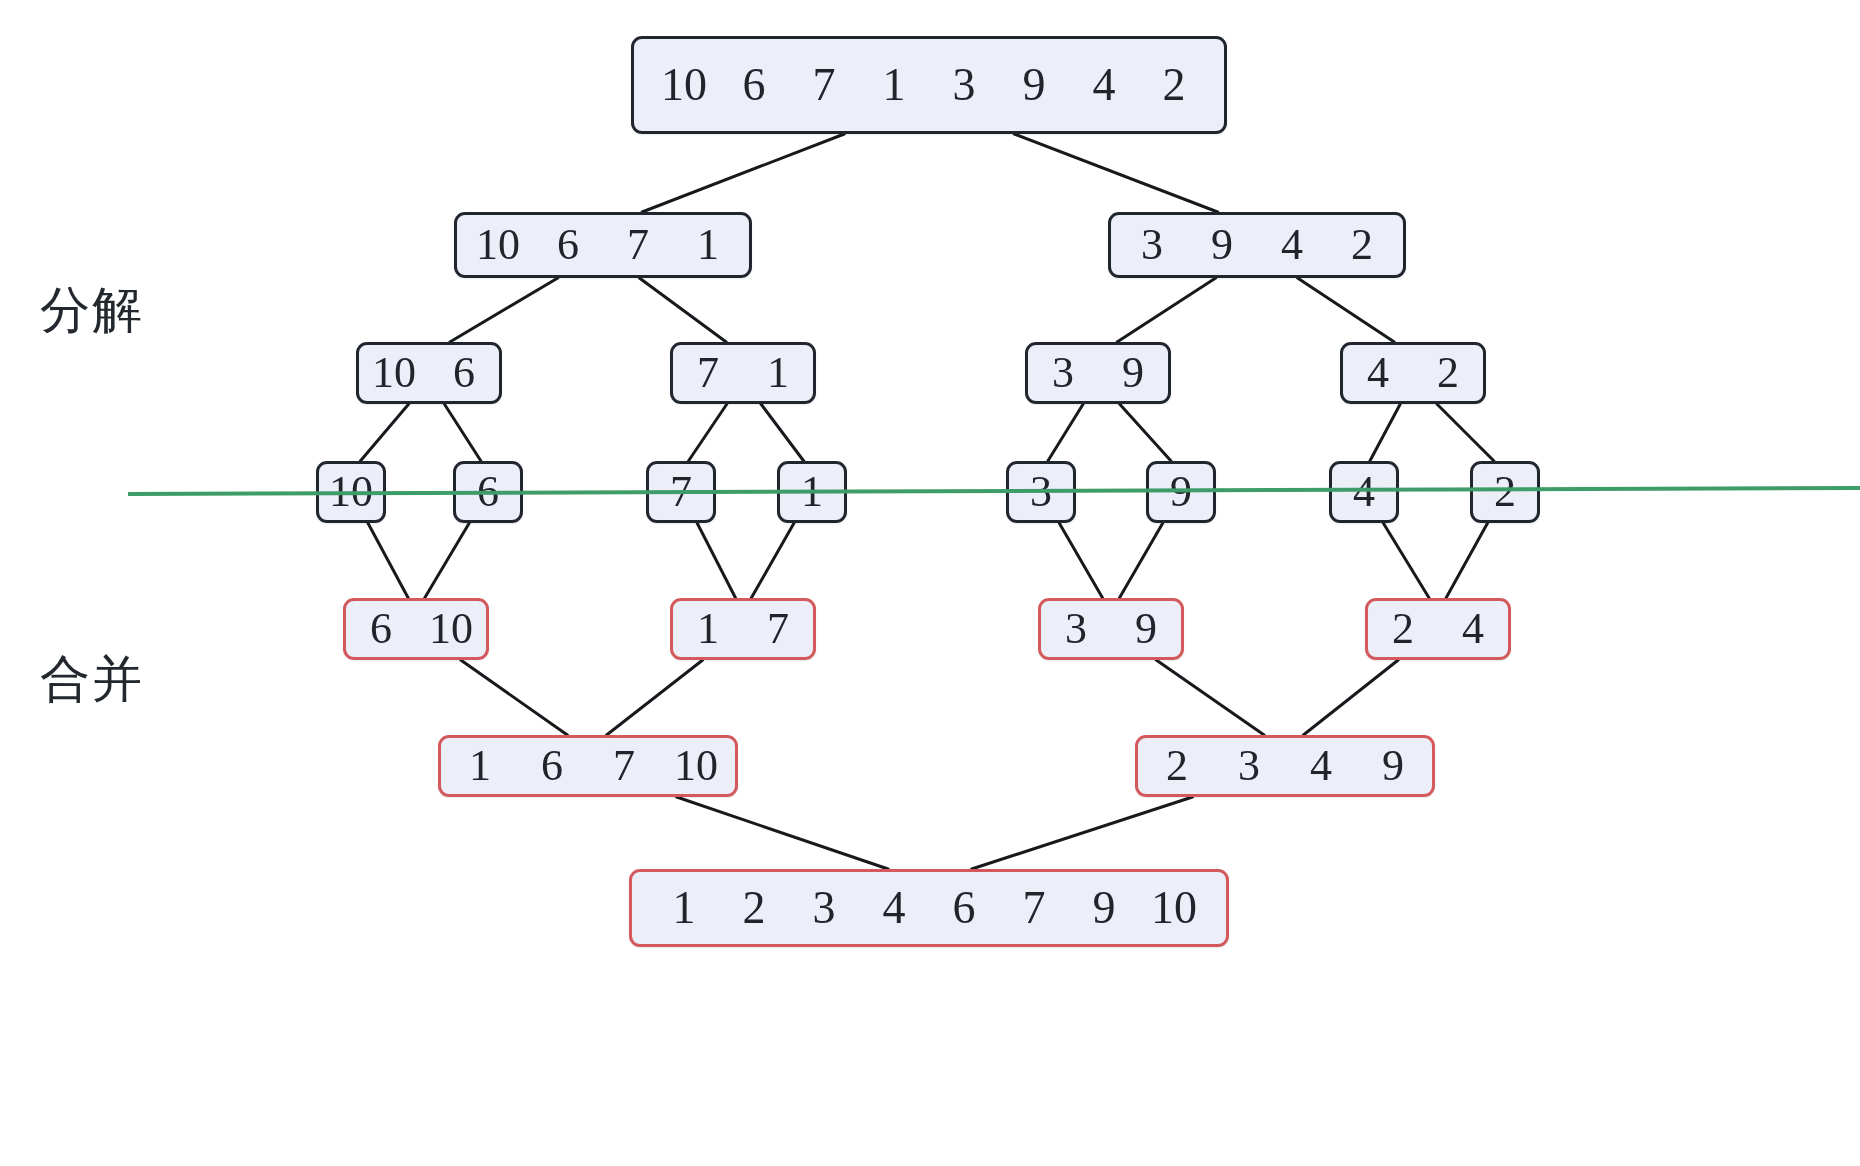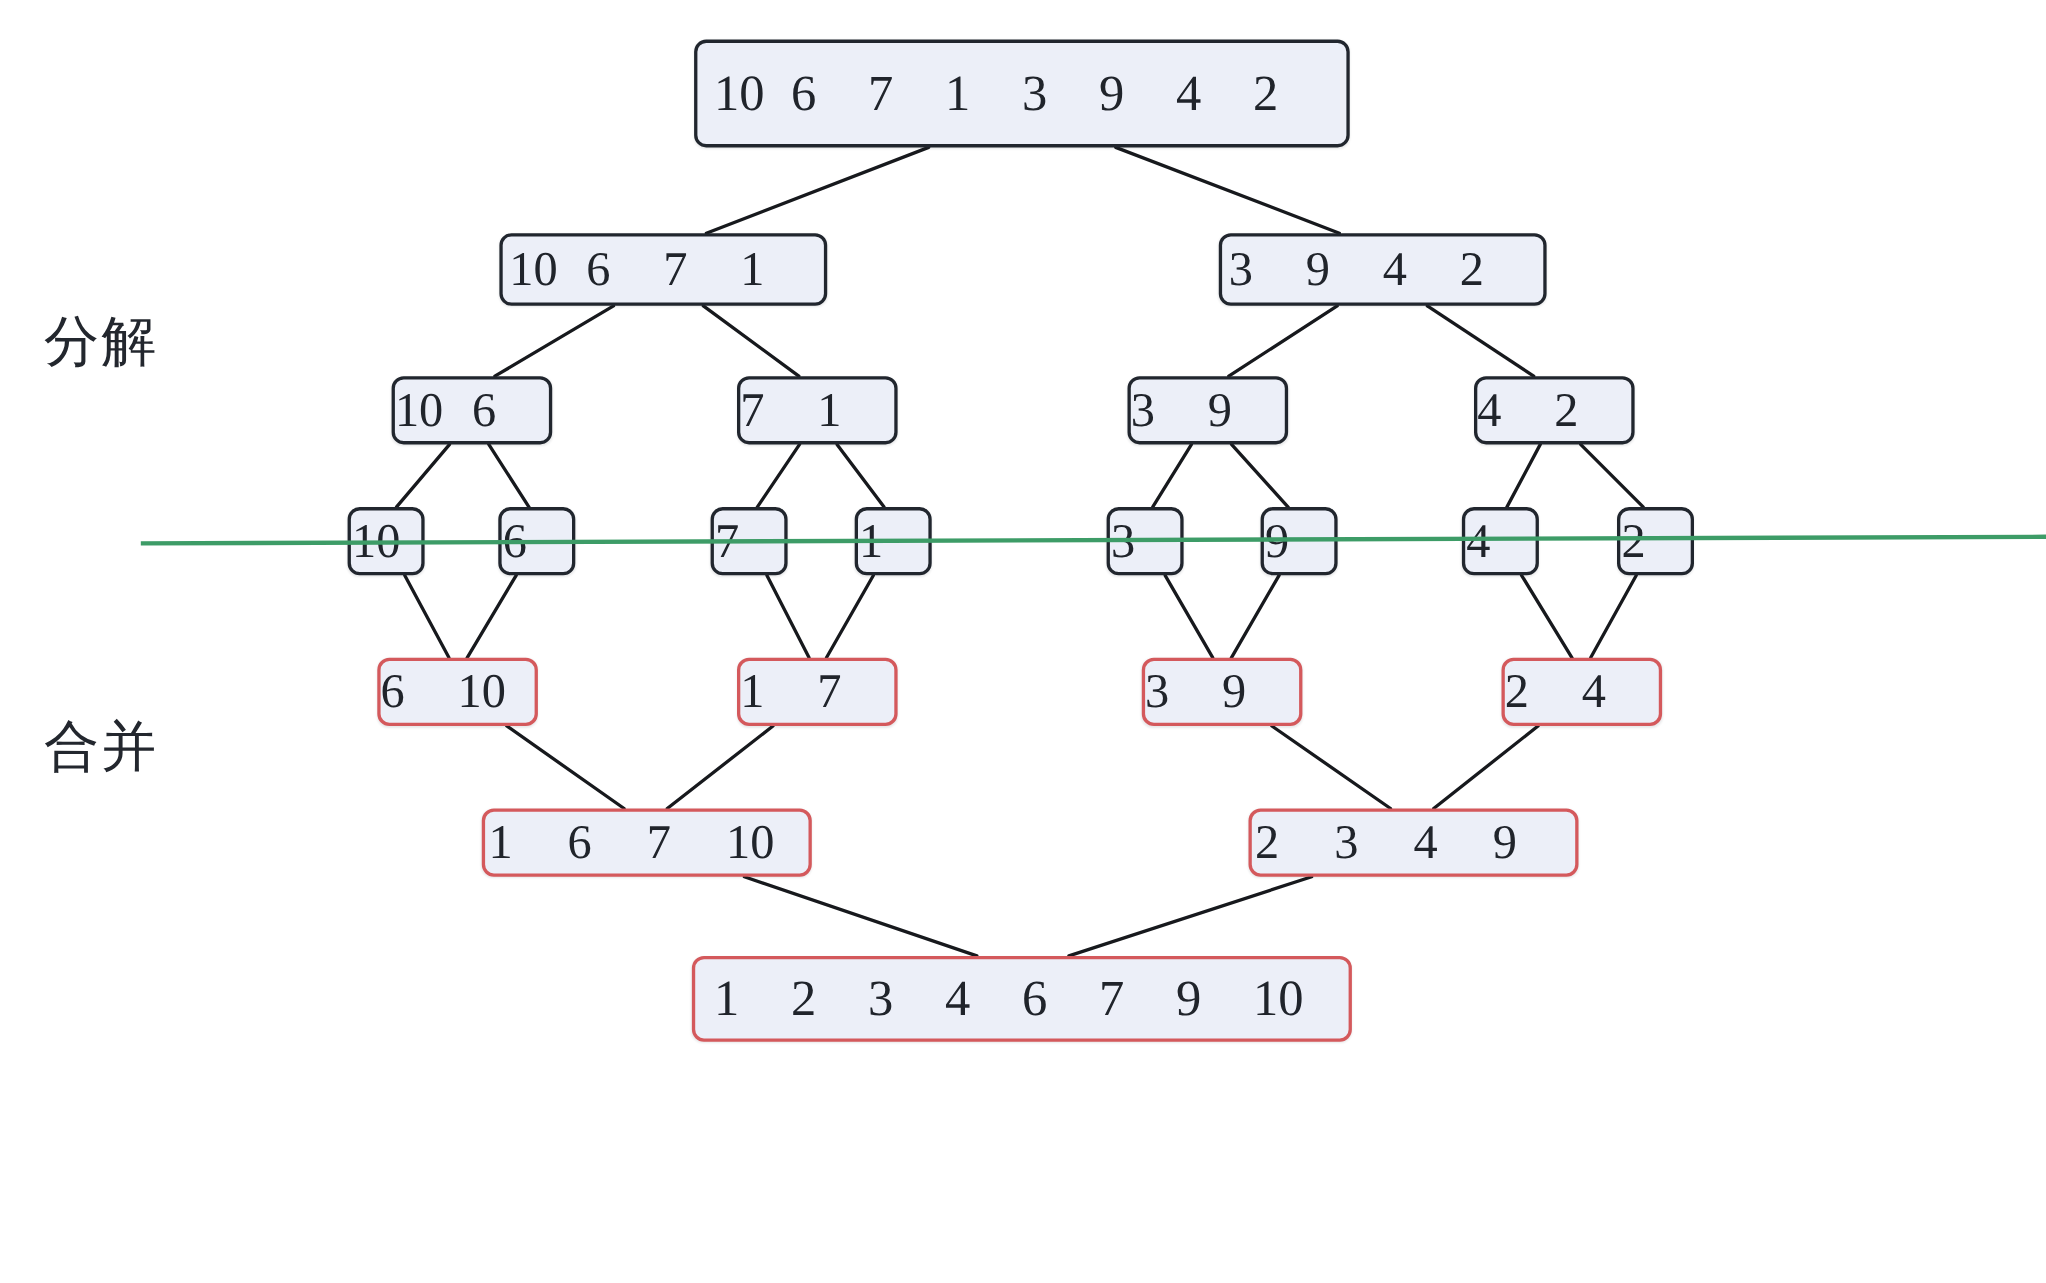--- a/index.html
+++ b/index.html
@@ -39,21 +39,21 @@
     white-space: nowrap;
     z-index: 3;
     box-shadow: 0 1px 2px rgba(30,35,45,0.10);
   }
   .node.merged {
     border-color: #d4595c;
     border-width: 3px;
   }
   .node .cell {
     display: inline-block;
-    text-align: left;
+    text-align: center;
   }
   .stage-label {
     position: absolute;
     color: #23272e;
     font-family: "Liberation Sans", "DejaVu Sans", sans-serif;
     font-size: 50px;
     line-height: 1;
     letter-spacing: 2px;
     white-space: nowrap;
     z-index: 4;

